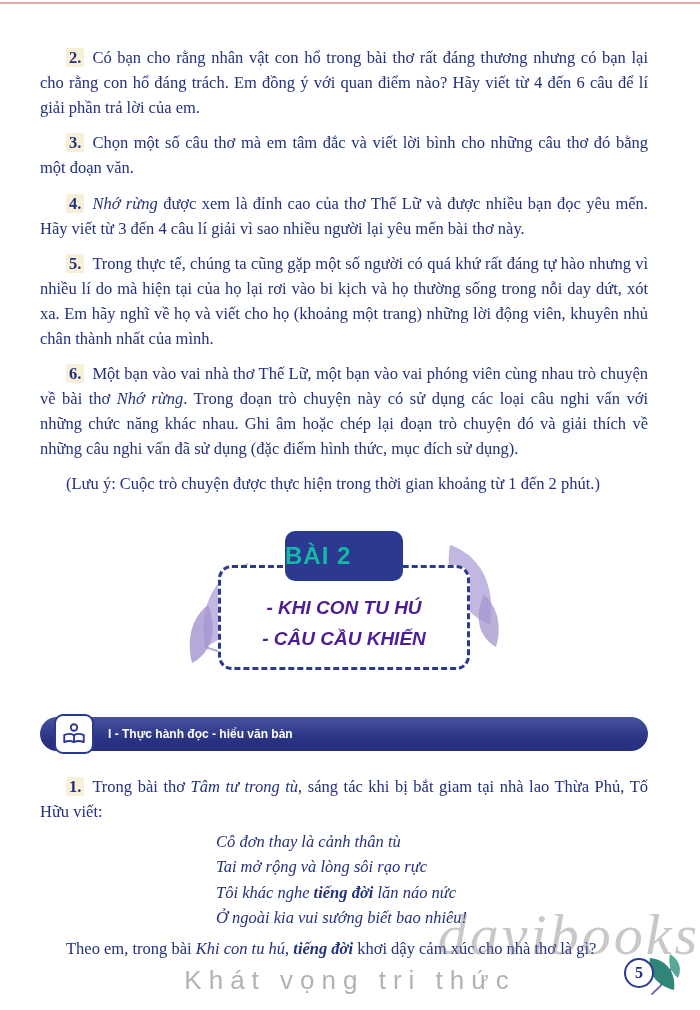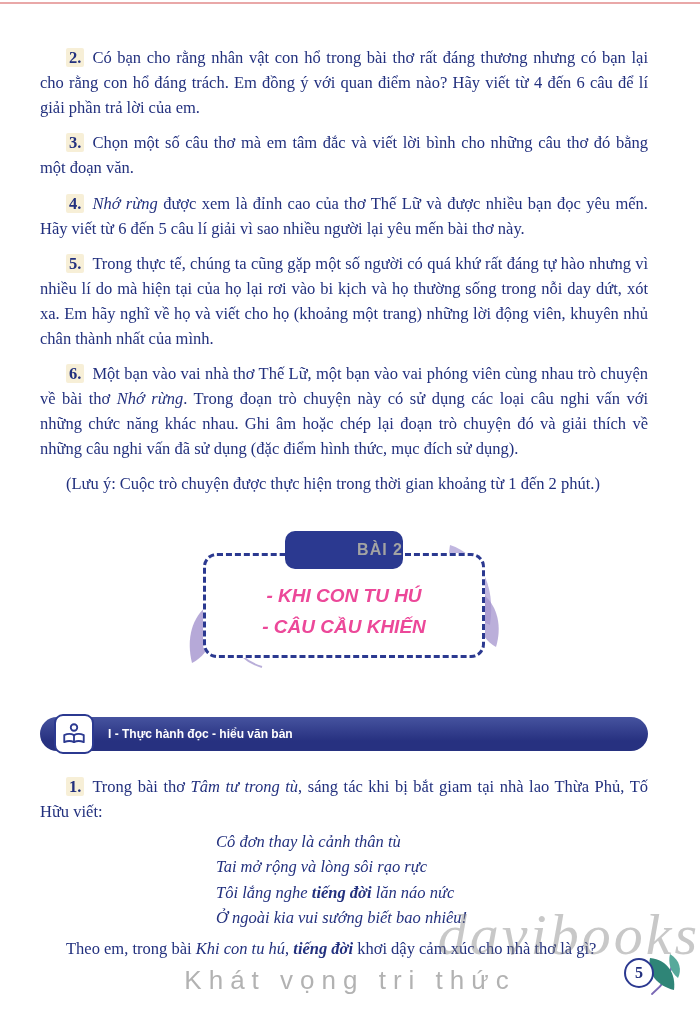--- a/index.html
+++ b/index.html
@@ -15,29 +15,29 @@
   .it{font-style:italic;}
   .bi{font-style:italic;font-weight:700;}
   .note{margin-top:3px;}
 
   
   .lesson-block{position:relative;margin-top:34px;height:158px;}
   .leaves{position:absolute;z-index:0;}
   .leaves-left{left:138px;top:24px;}
   .leaves-right{right:136px;top:10px;transform:scaleX(-1);}
   .lesson-badge{
-    position:relative;z-index:3;width:118px;margin:0 auto;background:#2b3990;color:#a3a3a3;
-    font-family:"Liberation Sans",sans-serif;font-weight:700;font-size:16px;text-align:right;
+    position:relative;z-index:3;width:118px;margin:0 auto;background:#2b3990;color:#14b8a6;
+    font-family:"Liberation Sans",sans-serif;font-weight:700;font-size:24px;text-align:left;
     padding:7px 0;border-radius:10px;letter-spacing:1px;
   }
   .lesson-box{
-    position:relative;z-index:2;width:282px;margin:-16px auto 0;background:#fff;
+    position:relative;z-index:2;width:252px;margin:-16px auto 0;background:#fff;
     border:3px dashed #2b3990;border-radius:14px;padding:24px 8px 12px;text-align:center;
     font-family:"Liberation Sans",sans-serif;font-weight:700;font-style:italic;font-size:19px;
-    color:#ec4899;line-height:1.65;box-sizing:border-box;
+    color:#4c1d95;line-height:1.65;box-sizing:border-box;
   }
 
   
   .section-bar{
     position:relative;margin-top:28px;height:34px;border-radius:17px;
     background:linear-gradient(180deg,#46539f 0%,#273180 70%);
     display:flex;align-items:center;
   }
   .section-icon{
     width:40px;height:40px;background:#ffffff;border:2px solid #2b3990;border-radius:9px;
@@ -73,21 +73,21 @@
 
 <div class="page">
   <div class="top-edge"></div>
 
   <div class="content">
 
     <p class="para"><span class="num">2.</span><span>Có bạn cho rằng nhân vật con hổ trong bài thơ rất đáng thương nhưng có bạn lại cho rằng con hổ đáng trách. Em đồng ý với quan điểm nào? Hãy viết từ 4 đến 6 câu để lí giải phần trả lời của em.</span></p>
 
     <p class="para"><span class="num">3.</span><span>Chọn một số câu thơ mà em tâm đắc và viết lời bình cho những câu thơ đó bằng một đoạn văn.</span></p>
 
-    <p class="para"><span class="num">4.</span><span class="it">Nhớ rừng</span><span> được xem là đỉnh cao của thơ Thế Lữ và được nhiều bạn đọc yêu mến. Hãy viết từ 6 đến 5 câu lí giải vì sao nhiều người lại yêu mến bài thơ này.</span></p>
+    <p class="para"><span class="num">4.</span><span class="it">Nhớ rừng</span><span> được xem là đỉnh cao của thơ Thế Lữ và được nhiều bạn đọc yêu mến. Hãy viết từ 3 đến 4 câu lí giải vì sao nhiều người lại yêu mến bài thơ này.</span></p>
 
     <p class="para"><span class="num">5.</span><span>Trong thực tế, chúng ta cũng gặp một số người có quá khứ rất đáng tự hào nhưng vì nhiều lí do mà hiện tại của họ lại rơi vào bi kịch và họ thường sống trong nỗi day dứt, xót xa. Em hãy nghĩ về họ và viết cho họ (khoảng một trang) những lời động viên, khuyên nhủ chân thành nhất của mình.</span></p>
 
     <p class="para"><span class="num">6.</span><span>Một bạn vào vai nhà thơ Thế Lữ, một bạn vào vai phóng viên cùng nhau trò chuyện về bài thơ </span><span class="it">Nhớ rừng</span><span>. Trong đoạn trò chuyện này có sử dụng các loại câu nghi vấn với những chức năng khác nhau. Ghi âm hoặc chép lại đoạn trò chuyện đó và giải thích về những câu nghi vấn đã sử dụng (đặc điểm hình thức, mục đích sử dụng).</span></p>
 
     <p class="para note">(Lưu ý: Cuộc trò chuyện được thực hiện trong thời gian khoảng từ 1 đến 2 phút.)</p>
 
     <div class="lesson-block">
       <svg class="leaves leaves-left" width="126" height="128" viewBox="0 0 126 128">
         <path d="M70 8 C38 18 20 50 27 92 C60 78 76 44 70 8 Z" fill="#b6aadb" opacity="0.85"></path>
@@ -116,21 +116,21 @@
         </svg>
       </div>
       <span class="section-title">I - Thực hành đọc - hiểu văn bản</span>
     </div>
 
     <p class="para q1"><span class="num">1.</span><span>Trong bài thơ </span><span class="it">Tâm tư trong tù</span><span>, sáng tác khi bị bắt giam tại nhà lao Thừa Phủ, Tố Hữu viết:</span></p>
 
     <div class="poem">
       <div>Cô đơn thay là cảnh thân tù</div>
       <div>Tai mở rộng và lòng sôi rạo rực</div>
-      <div><span>Tôi lắng nghe </span><span class="bi">tiếng đời</span><span> lăn náo nức</span></div>
+      <div><span>Tôi khác nghe </span><span class="bi">tiếng đời</span><span> lăn náo nức</span></div>
       <div>Ở ngoài kia vui sướng biết bao nhiêu!</div>
     </div>
 
     <p class="para question"><span>Theo em, trong bài </span><span class="it">Khi con tu hú</span><span>, </span><span class="bi">tiếng đời</span><span> khơi dậy cảm xúc cho nhà thơ là gì?</span></p>
 
   </div>
 
   <div class="wm1">davibooks</div>
   <div class="wm2">Khát vọng tri thức</div>
 

